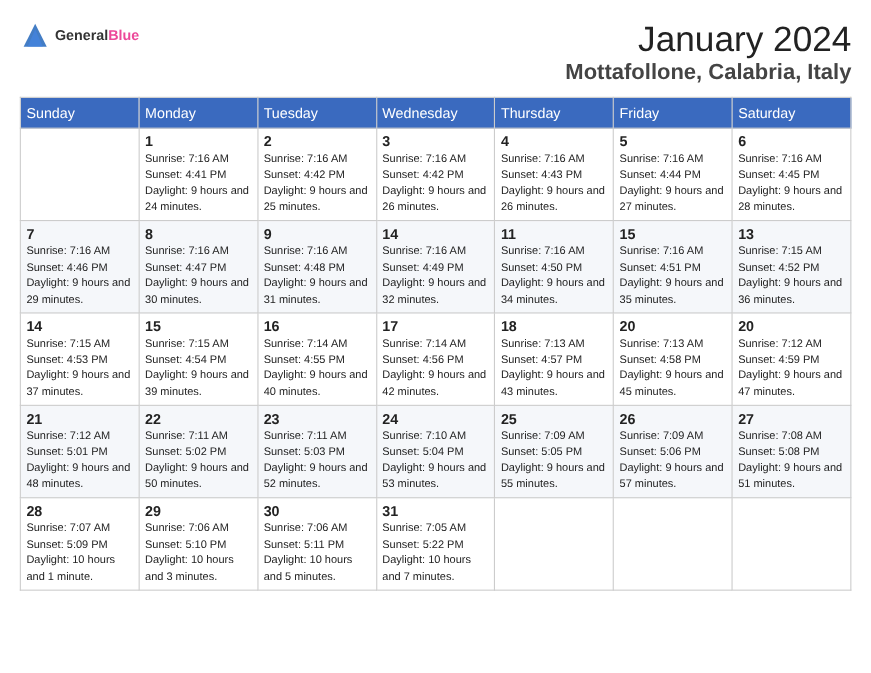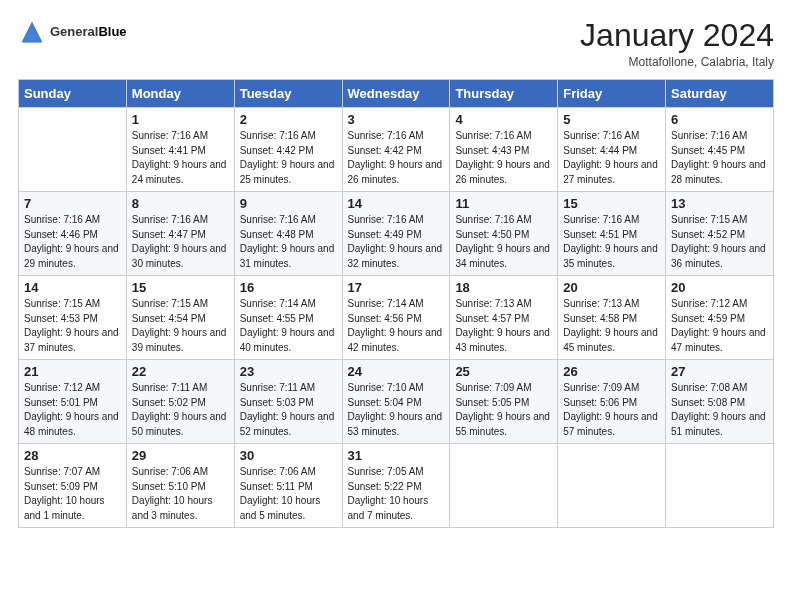--- a/index.html
+++ b/index.html
@@ -34,35 +34,35 @@
     .title-block {
       text-align: right;
     }
     .title-block h1 {
       font-size: 32px;
       font-weight: normal;
       color: #222;
       line-height: 1.1;
     }
     .title-block h2 {
-      font-size: 12px;
-      font-weight: normal;
+      font-size: 20px;
+      font-weight: bold;
       color: #444;
       margin-top: 2px;
     }
     table {
       width: 100%;
       border-collapse: collapse;
       table-layout: fixed;
     }
     thead tr th {
       background: #3a6abf;
       color: #fff;
       font-size: 13px;
-      font-weight: bold;
+      font-weight: normal;
       padding: 6px 5px;
       text-align: left;
       border: 1px solid #ccc;
     }
     tbody tr td {
       border: 1px solid #ccc;
       vertical-align: top;
       padding: 4px 5px;
       font-size: 10.5px;
       color: #222;
@@ -93,21 +93,21 @@
 
 <div class="page">
   <div class="header">
     <div class="logo">
       <svg class="logo-icon" viewBox="0 0 32 32" xmlns="http://www.w3.org/2000/svg">
         <polygon points="16,4 28,28 4,28" fill="#2266bb" opacity="0.85"></polygon>
         <polygon points="16,10 24,28 8,28" fill="#4488ee" opacity="0.5"></polygon>
       </svg>
       <div>
         <div style="font-size:13px;font-weight:bold;color:#333;line-height:1.2">
-          <span style="color:#333">General</span><span style="color:#000000">Blue</span>
+          <span style="color:#333">General</span><span style="color:#ec4899">Blue</span>
         </div>
       </div>
     </div>
     <div class="title-block">
       <h1>January 2024</h1>
       <h2>Mottafollone, Calabria, Italy</h2>
     </div>
   </div>
 
   <table>

